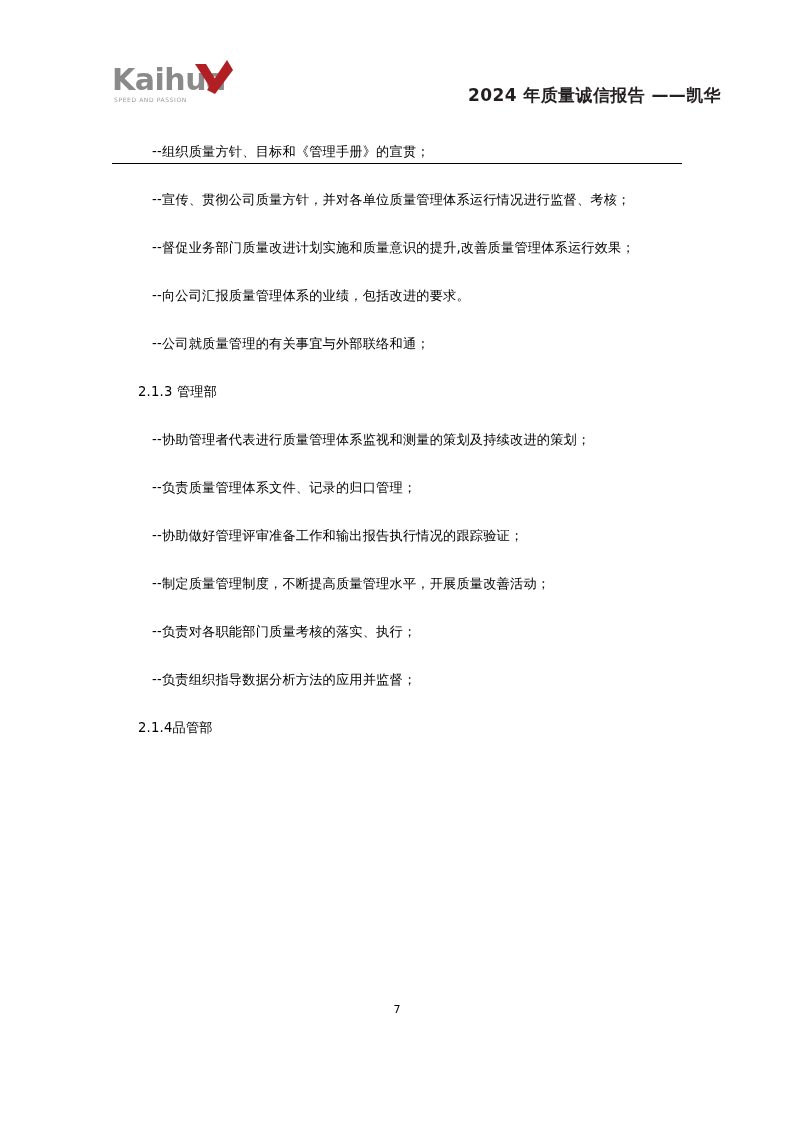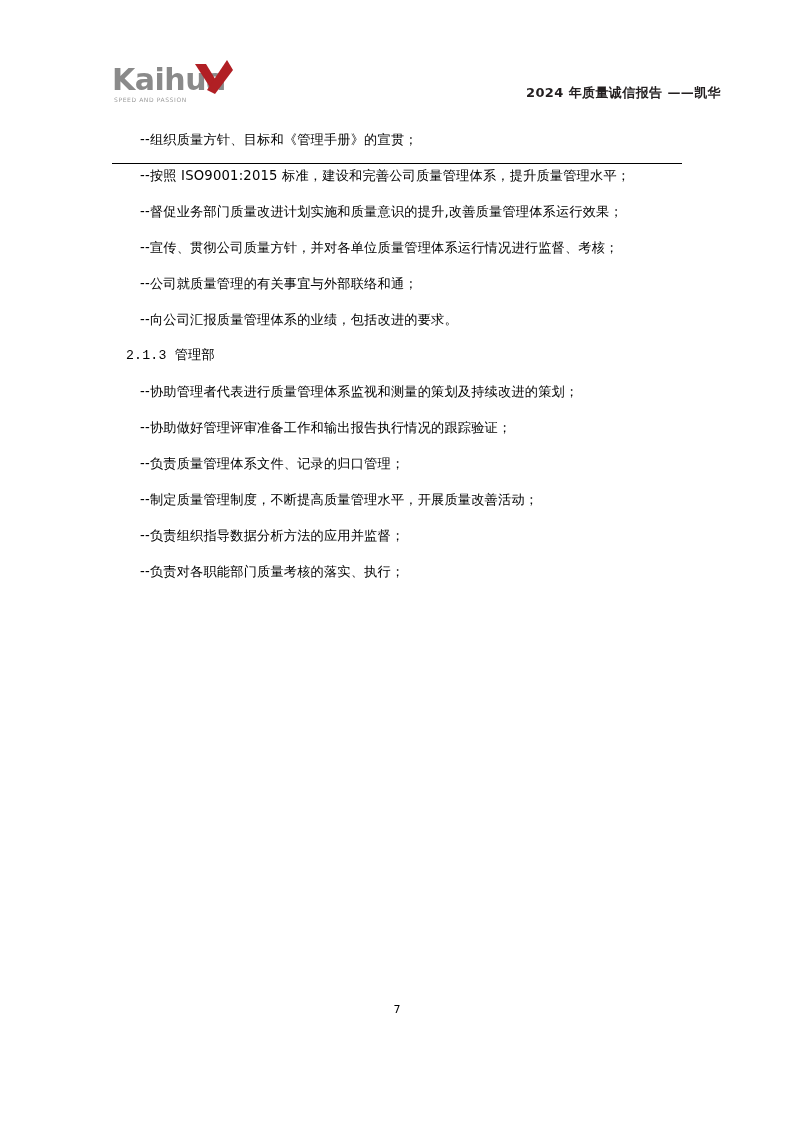--- a/index.html
+++ b/index.html
@@ -62,21 +62,21 @@
     top: 36px;
     font-size: 6px;
     letter-spacing: 0.6px;
     color: #9b9b9b;
     font-family: "DejaVu Sans", "Liberation Sans", sans-serif;
   }
   .header-title {
     position: absolute;
     right: 73px;
     top: 32px;
-    font-size: 13px;
+    font-size: 17px;
     font-weight: bold;
     color: #231f20;
     letter-spacing: 0.4px;
     white-space: nowrap;
   }
   .header-rule {
     position: absolute;
     left: 112px;
     top: 111px;
     width: 570px;
@@ -85,30 +85,30 @@
   }
 
   
   .content {
     position: absolute;
     left: 112px;
     top: 122px;
     width: 572px;
   }
   p {
-    margin: 0;
+    margin: 12px;
     font-family: "DejaVu Sans", "Liberation Sans", sans-serif;
     font-size: 13.2px;
     line-height: 36px;
     color: #000000;
     text-align: justify;
     letter-spacing: 0.2px;
   }
   p.ind2 { text-indent: 28px; }
-  p.head { text-indent: 14px; font-family: Liberation Mono, monospace; }
+  p.head { text-indent: 14px; }
   .page-number {
     position: absolute;
     left: 0;
     top: 1003px;
     width: 794px;
     text-align: center;
     font-size: 11px;
     font-family: "DejaVu Sans", "Liberation Sans", sans-serif;
     color: #000000;
   }
@@ -128,32 +128,32 @@
         </svg>
       </span>
       <span class="logo-sub">SPEED AND PASSION</span>
     </div>
     <div class="header-title">2024 年质量诚信报告 ——凯华</div>
     <div class="header-rule"></div>
   </div>
 
   <div class="content">
     <p class="ind2">--组织质量方针、目标和《管理手册》的宣贯；</p>
-    <p class="ind2">--按照 ISO9001:2015 标准，建设和完善公司质量管理体系，提升质量管理水平；</p>
+    <p class="ind2">--宣传、贯彻公司质量方针，并对各单位质量管理体系运行情况进行监督、考核；</p>
     <p class="ind2">--督促业务部门质量改进计划实施和质量意识的提升,改善质量管理体系运行效果；</p>
-    <p class="ind2">--宣传、贯彻公司质量方针，并对各单位质量管理体系运行情况进行监督、考核；</p>
+    <p class="ind2">--向公司汇报质量管理体系的业绩，包括改进的要求。</p>
     <p class="ind2">--公司就质量管理的有关事宜与外部联络和通；</p>
-    <p class="ind2">--向公司汇报质量管理体系的业绩，包括改进的要求。</p>
 
     <p class="head">2.1.3  管理部</p>
 
     <p class="ind2">--协助管理者代表进行质量管理体系监视和测量的策划及持续改进的策划；</p>
+    <p class="ind2">--负责质量管理体系文件、记录的归口管理；</p>
     <p class="ind2">--协助做好管理评审准备工作和输出报告执行情况的跟踪验证；</p>
-    <p class="ind2">--负责质量管理体系文件、记录的归口管理；</p>
     <p class="ind2">--制定质量管理制度，不断提高质量管理水平，开展质量改善活动；</p>
+    <p class="ind2">--负责对各职能部门质量考核的落实、执行；</p>
     <p class="ind2">--负责组织指导数据分析方法的应用并监督；</p>
-    <p class="ind2">--负责对各职能部门质量考核的落实、执行；</p>
 
+    <p class="head">2.1.4品管部</p>
   </div>
 
   <div class="page-number">7</div>
 
 </div>
 
 </body></html>

